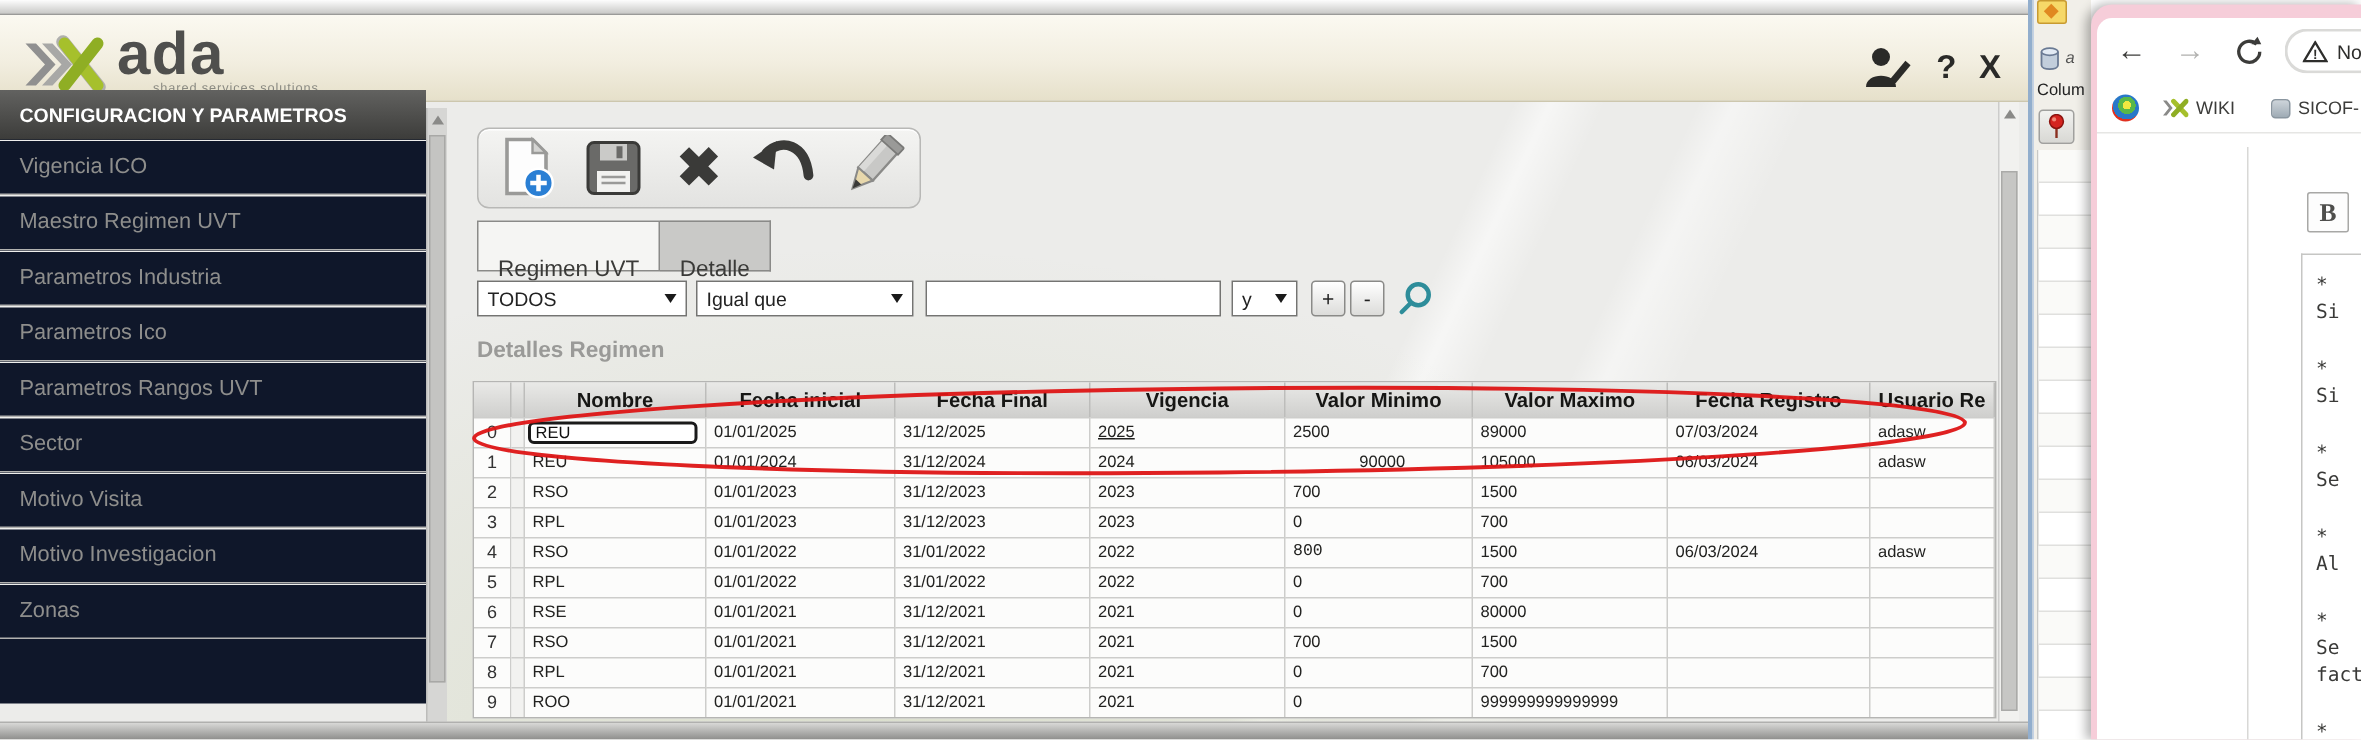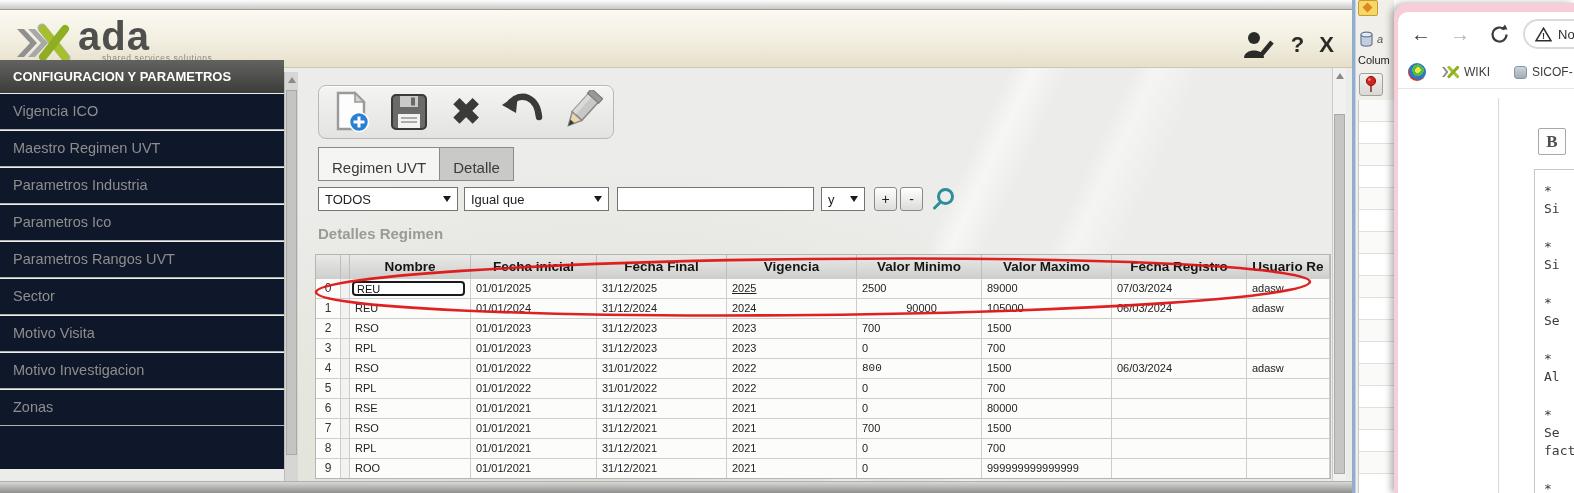--- a/index.html
+++ b/index.html
@@ -48,21 +48,21 @@
       pointer-events:none; }
 
   .toolbar-box { position:absolute; left:20px; top:17px; width:296px; height:54px;
                  background:linear-gradient(#f4f4f2,#e3e3e1); border:1px solid #b8b8b6;
                  border-radius:8px; box-shadow:inset 0 1px 0 #ffffff;
                  display:flex; align-items:center; gap:6px; padding:0 8px; }
   .tool-btn { width:52px; height:46px; display:flex; align-items:center; justify-content:center; cursor:pointer; }
   .x-glyph { font-size:36px; font-weight:bold; color:#3a3a38; line-height:36px; }
 
   .tab-bar { position:absolute; left:20px; top:79px; display:flex; }
-  .tab { height:34px; line-height:32px; padding:4px 13px; font-size:15px; color:#3a3a38;
+  .tab { height:34px; line-height:32px; padding:16px 13px; font-size:15px; color:#3a3a38;
          border:1px solid #8a8a88; cursor:pointer; }
   .tab-active { background:#f5f5f3; }
   .tab-inactive { background:#c9c9c7; border-left:none; }
 
   .filter-row { position:absolute; left:20px; top:119px; height:24px; display:flex; align-items:center; }
   .sel { height:24px; border:1px solid #74747
 
 2; background:#fff; font-size:13px; color:#222;
          display:flex; align-items:center; justify-content:space-between; padding:0 6px; cursor:pointer; }
   .sel { border:1px solid #747472; }

